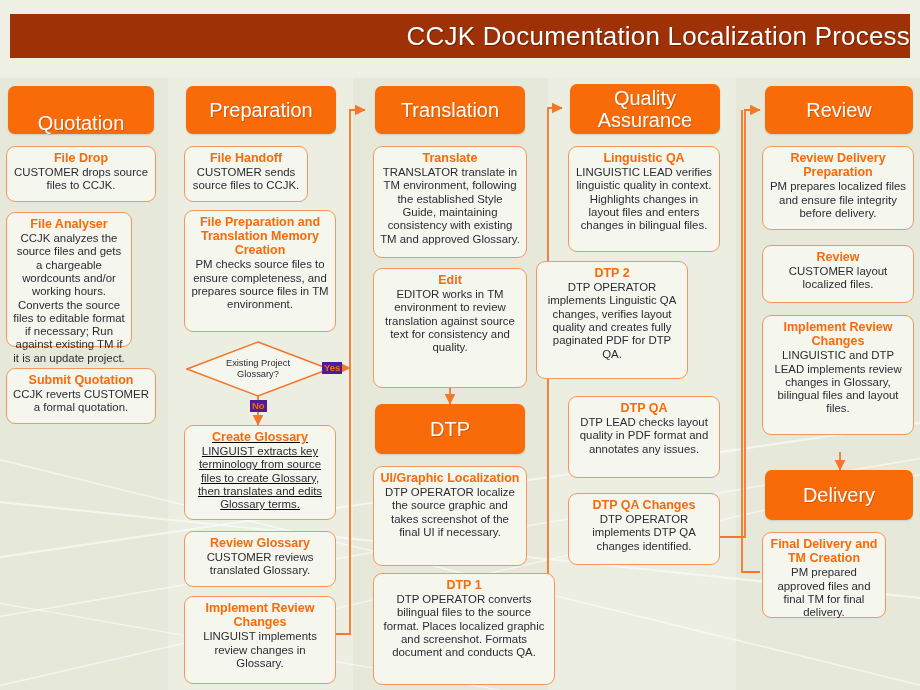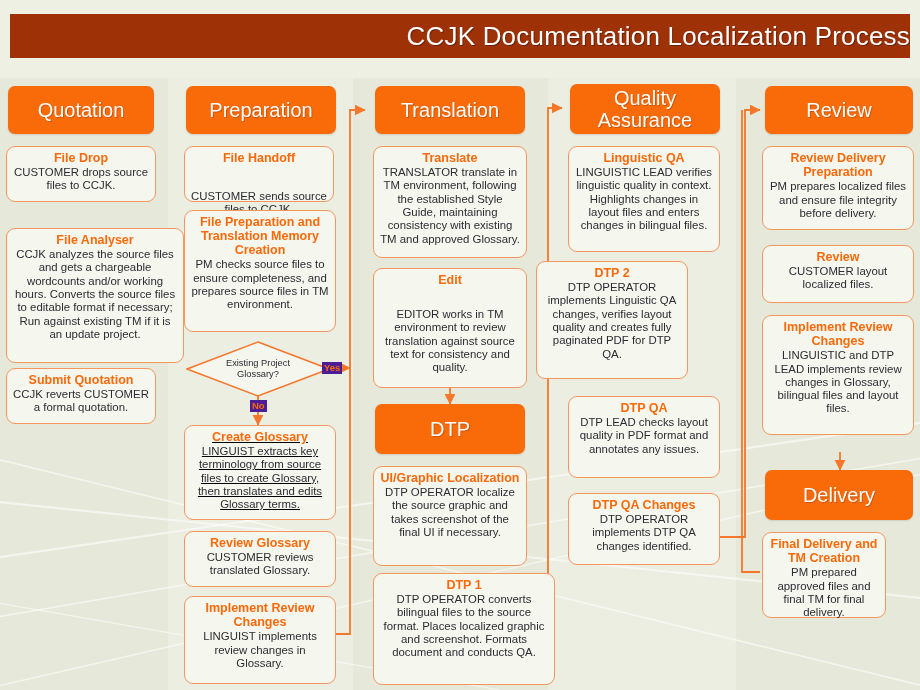--- a/index.html
+++ b/index.html
@@ -113,40 +113,40 @@
       <path d="M840 452 L840 470" marker-end="url(#ah)"></path>
 
       <path d="M760 572 L742 572 L742 110"></path>
     </g>
   </svg>
 
   <div class="titlebar">
     <span class="t">CCJK Documentation Localization Process</span>
   </div>
 
-  <div class="phase" style="left:8px;top:86px;width:146px;height:48px;">
+  <div class="phase" style="left:8px;top:86px;width:146px;height:48px;align-items:flex-end;">
     <span class="lbl">Quotation</span>
   </div>
   <div class="card" style="left:6px;top:146px;width:150px;height:56px;">
     <div class="h">File Drop</div>
     <div class="b">CUSTOMER drops source files to CCJK.</div>
   </div>
-  <div class="card" style="left:6px;top:212px;width:178px;height:135px;margin-top:16px;">
+  <div class="card" style="left:6px;top:212px;width:126px;height:135px;">
     <div class="h">File Analyser</div>
     <div class="b">CCJK analyzes the source files and gets a chargeable wordcounts and/or working hours. Converts the source files to editable format if necessary; Run against existing TM if it is an update project.</div>
   </div>
   <div class="card" style="left:6px;top:368px;width:150px;height:56px;">
     <div class="h">Submit Quotation</div>
     <div class="b">CCJK reverts CUSTOMER a formal quotation.</div>
   </div>
 
   <div class="phase" style="left:186px;top:86px;width:150px;height:48px;">
     <span class="lbl">Preparation</span>
   </div>
-  <div class="card" style="left:184px;top:146px;width:150px;height:56px;gap:24px;">
+  <div class="card" style="left:184px;top:146px;width:124px;height:56px;">
     <div class="h">File Handoff</div>
     <div class="b">CUSTOMER sends source files to CCJK.</div>
   </div>
   <div class="card" style="left:184px;top:210px;width:152px;height:122px;">
     <div class="h">File Preparation and Translation Memory Creation</div>
     <div class="b">PM checks source files to ensure completeness, and prepares source files in TM environment.</div>
   </div>
 
   <div class="diamond-wrap" style="left:186px;top:341px;width:144px;height:56px;">
     <svg width="144" height="56" viewBox="0 0 144 56">
@@ -173,21 +173,21 @@
     <div class="b">LINGUIST implements review changes in Glossary.</div>
   </div>
 
   <div class="phase" style="left:375px;top:86px;width:150px;height:48px;">
     <span class="lbl">Translation</span>
   </div>
   <div class="card" style="left:373px;top:146px;width:154px;height:112px;">
     <div class="h">Translate</div>
     <div class="b">TRANSLATOR translate in TM environment, following the established Style Guide, maintaining consistency with existing TM and approved Glossary.</div>
   </div>
-  <div class="card" style="left:373px;top:268px;width:154px;height:120px;gap:20px;">
+  <div class="card" style="left:373px;top:268px;width:154px;height:120px;">
     <div class="h">Edit</div>
     <div class="b">EDITOR works in TM environment to review translation against source text for consistency and quality.</div>
   </div>
   <div class="phase" style="left:375px;top:404px;width:150px;height:50px;">
     <span class="lbl">DTP</span>
   </div>
   <div class="card" style="left:373px;top:466px;width:154px;height:100px;">
     <div class="h">UI/Graphic Localization</div>
     <div class="b">DTP OPERATOR localize the source graphic and takes screenshot of the final UI if necessary.</div>
   </div>

